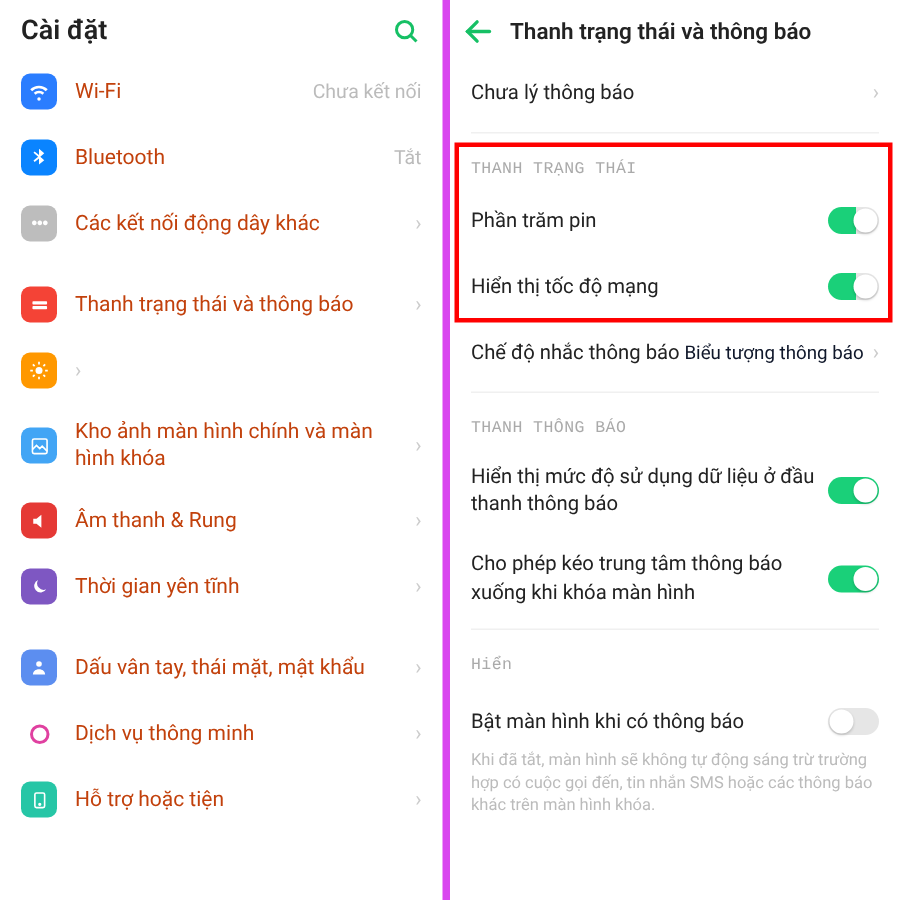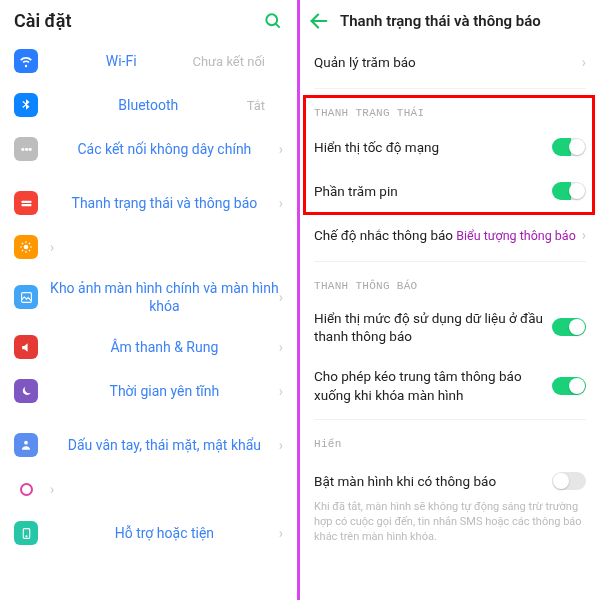--- a/index.html
+++ b/index.html
@@ -1,30 +1,30 @@
 <!DOCTYPE html>
 <html><head>
 <meta charset="utf-8">
 <style>
   * { box-sizing: border-box; margin: 0; padding: 0; }
   body { font-family: -apple-system, BlinkMacSystemFont, "Segoe UI", Roboto, sans-serif; background: #fff; width: 600px; height: 600px; overflow: hidden; }
   .container { display: flex; width: 600px; height: 600px; }
   .pane { width: 300px; height: 600px; background: #fff; overflow: hidden; position: relative; }
-  .pane-left { border-right: 3px solid #d946ef; text-align: center; }
+  .pane-left { border-right: 5px solid #d946ef; }
 
   
   .hdr-left { display: flex; align-items: center; justify-content: space-between; padding: 10px 14px 8px 14px; }
   .hdr-left .title { font-size: 18px; font-weight: 600; color: #222; }
   .hdr-left .search { color: #16c065; }
 
   
   .row { display: flex; align-items: center; padding: 10px 14px; min-height: 44px; }
   .row .icon-wrap { width: 24px; height: 24px; border-radius: 6px; display: flex; align-items: center; justify-content: center; margin-right: 12px; flex-shrink: 0; }
-  .row .label { flex: 1; font-size: 14px; color: #3b82f6; line-height: 1.3; }
-  .row .value { font-size: 13px; color: #bbb; margin-right: 18px; }
+  .row .label { flex: 1; font-size: 14px; color: #c2410c; line-height: 1.3; }
+  .row .value { font-size: 13px; color: #bbb; margin-right: 0; }
   .row .chev { color: #ccc; font-size: 14px; }
   .sep { height: 1px; background: #f0f0f0; margin: 4px 14px; }
   .gap { height: 10px; }
 
   
   .ic-blue { background: #2a7dff; }
   .ic-blue2 { background: #0a84ff; }
   .ic-gray { background: #bdbdbd; }
   .ic-red { background: #f44336; }
   .ic-orange { background: #ff9800; }
@@ -37,21 +37,21 @@
   .ic-ring { width: 13px; height: 13px; border: 2px solid #e040a0; border-radius: 50%; box-sizing: border-box; }
 
   
   .hdr-right { display: flex; align-items: center; padding: 10px 14px 8px 8px; gap: 10px; }
   .hdr-right .back { color: #16c065; font-size: 18px; font-weight: bold; }
   .hdr-right .title2 { font-size: 15px; font-weight: 600; color: #222; }
 
   
   .rrow { display: flex; align-items: center; padding: 11px 14px; min-height: 44px; }
   .rrow .rlabel { flex: 1; font-size: 13.5px; color: #222; line-height: 1.35; }
-  .rrow .rvalue { font-size: 12.5px; color: #a21caf; margin-right: 6px; }
+  .rrow .rvalue { font-size: 12.5px; color: #0f172a; margin-right: 6px; }
   .rrow .chev { color: #ccc; font-size: 14px; }
   .group-hdr { font-size: 11px; color: #aaa; padding: 14px 14px 6px 14px; letter-spacing: 0.3px; font-family: Liberation Mono, monospace; }
   .toggle { width: 34px; height: 18px; border-radius: 10px; background: #e0e0e0; position: relative; flex-shrink: 0; }
   .toggle.on { background: #1ad079; }
   .toggle .knob { position: absolute; top: 1px; width: 16px; height: 16px; border-radius: 50%; background: #fff; box-shadow: 0 1px 2px rgba(0,0,0,0.2); }
   .toggle.on .knob { right: 1px; }
   .toggle.off .knob { left: 1px; }
   .toggle.off { background: #e6e6e6; }
   .toggle.half { background: linear-gradient(90deg,#1ad079 55%,#e6e6e6 55%); }
   .toggle.half .knob { right: 1px; }
@@ -99,21 +99,21 @@
       </span>
         </div>
       <div class="label">Bluetooth</div>
       <div class="value">Tắt</div>
     </div>
 
     <div class="row">
       <div class="icon-wrap ic-gray">
           <span class="ic-inner" style="letter-spacing:-1px;font-weight:bold">•••</span>
         </div>
-      <div class="label">Các kết nối không dây chính</div>
+      <div class="label">Các kết nối động dây khác</div>
       <div class="chev">›</div>
     </div>
 
     <div class="gap"></div>
 
     <div class="row">
       <div class="icon-wrap ic-red">
           <span class="ic-inner">
         <svg width="13" height="13" viewBox="0 0 24 24" fill="#fff">
               <rect x="3" y="7" width="18" height="4" rx="1"></rect>
@@ -195,20 +195,21 @@
       </span>
         </div>
       <div class="label">Dấu vân tay, thái mặt, mật khẩu</div>
       <div class="chev">›</div>
     </div>
 
     <div class="row">
       <div class="icon-wrap" style="background:#fff">
           <div class="ic-ring"></div>
         </div>
+      <div class="label">Dịch vụ thông minh</div>
       <div class="chev">›</div>
     </div>
 
     <div class="row">
       <div class="icon-wrap ic-teal">
           <span class="ic-inner">
         <svg width="13" height="13" viewBox="0 0 24 24" fill="none" stroke="#fff" stroke-width="2">
               <rect x="6" y="3" width="12" height="18" rx="2"></rect>
               <circle cx="12" cy="17" r="1" fill="#fff"></circle>
             </svg>
@@ -224,36 +225,36 @@
       <div class="back">
         <svg width="22" height="22" viewBox="0 0 24 24" fill="none" stroke="#16c065" stroke-width="2.4" stroke-linecap="round">
             <line x1="20" y1="12" x2="4" y2="12"></line>
             <polyline points="11 5 4 12 11 19"></polyline>
           </svg>
       </div>
       <div class="title2">Thanh trạng thái và thông báo</div>
     </div>
 
     <div class="rrow">
-      <div class="rlabel">Quản lý trăm báo</div>
+      <div class="rlabel">Chưa lý thông báo</div>
       <div class="chev">›</div>
     </div>
     <div class="sep"></div>
 
     <div class="group-hdr">THANH TRẠNG THÁI</div>
 
     <div class="rrow">
+      <div class="rlabel">Phần trăm pin</div>
+      <div class="toggle half">
+          <div class="knob"></div>
+        </div>
+    </div>
+
+    <div class="rrow">
       <div class="rlabel">Hiển thị tốc độ mạng</div>
-      <div class="toggle half">
-          <div class="knob"></div>
-        </div>
-    </div>
-
-    <div class="rrow">
-      <div class="rlabel">Phần trăm pin</div>
       <div class="toggle half">
           <div class="knob"></div>
         </div>
     </div>
 
     <div class="rrow">
       <div class="rlabel">Chế độ nhắc thông báo</div>
       <div class="rvalue">Biểu tượng thông báo</div>
       <div class="chev">›</div>
     </div>

